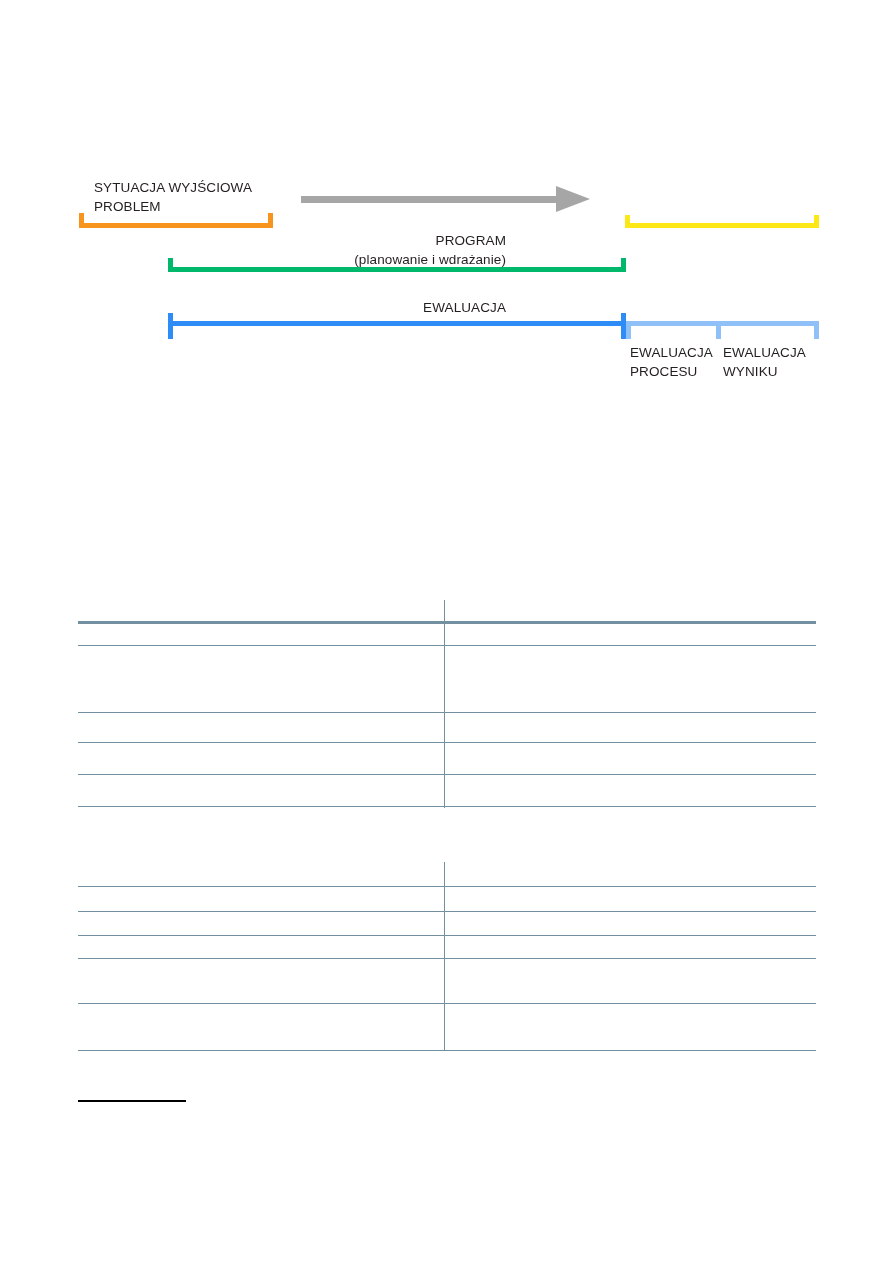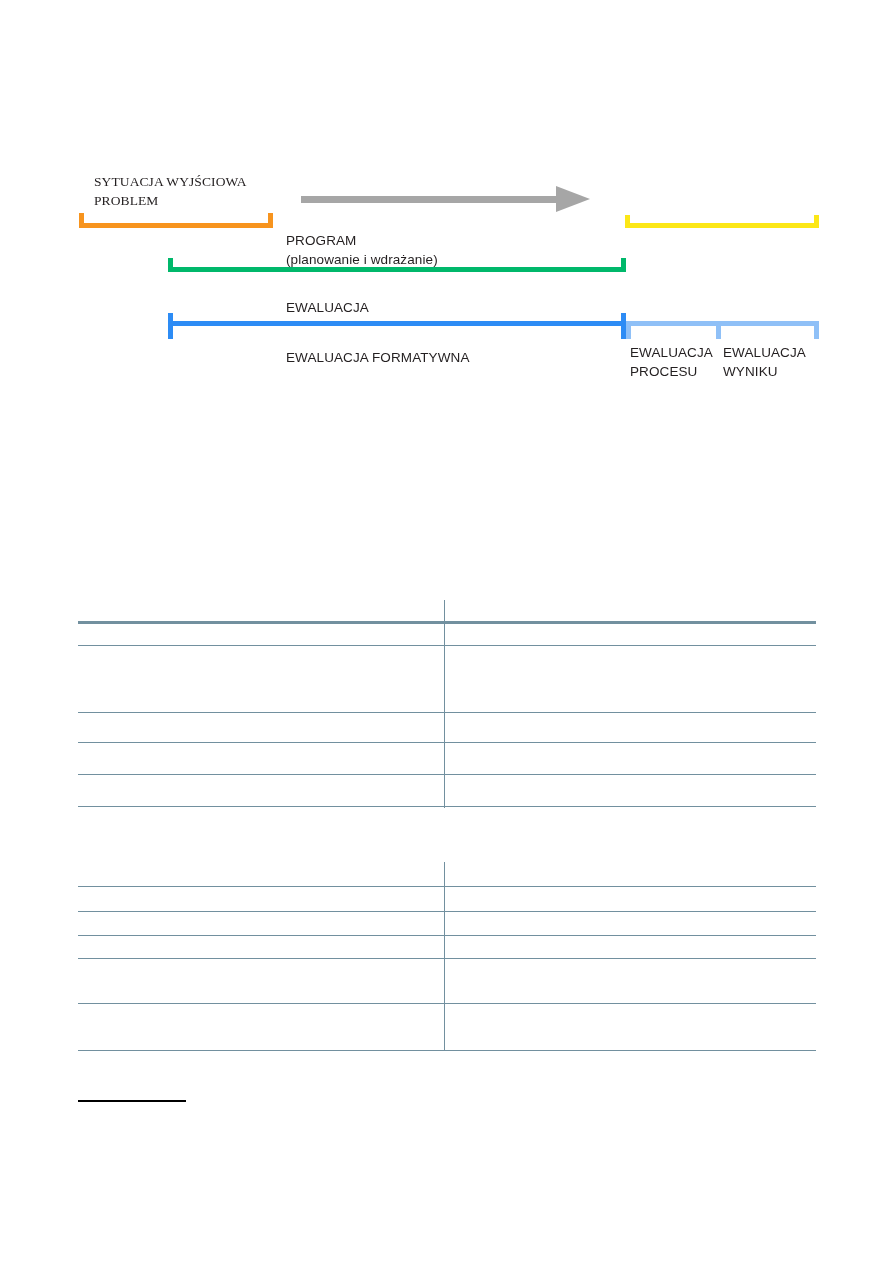--- a/index.html
+++ b/index.html
@@ -23,21 +23,21 @@
   .diagram { position: absolute; left: 0; top: 0; width: 893px; height: 420px; }
 
   .lbl {
     position: absolute;
     font-size: 13.5px;
     line-height: 19px;
     color: #231f20;
     white-space: pre-line;
     letter-spacing: 0.1px;
   }
-  .lbl-center { text-align: left; }
+  .lbl-center { text-align: right; }
 
   
   .bracket {
     position: absolute;
     box-sizing: border-box;
   }
   .bracket .bar {
     position: absolute;
     left: 0; bottom: 0;
     width: 100%;
@@ -84,21 +84,21 @@
     background: #000000;
   }
 </style>
 </head>
 <body>
 
 <div id="page">
 
   <div class="diagram">
 
-    <div class="lbl" style="left:94px; top:172px; width:230px;font-family:Liberation Serif, serif;">SYTUACJA WYJŚCIOWA
+    <div class="lbl" style="left:94px; top:178px; width:230px;">SYTUACJA WYJŚCIOWA
 PROBLEM</div>
 
     <div class="bracket" style="left:79px; top:213px; width:194px; height:15px;">
       <div class="bar" style="background:#F7941E;"></div>
       <div class="cap left" style="background:#F7941E;"></div>
       <div class="cap right" style="background:#F7941E;"></div>
     </div>
 
     <div class="arrow-shaft" style="left:301px; top:196px; width:256px;"></div>
     <div class="arrow-head" style="left:556px; top:186px;"></div>
@@ -123,21 +123,20 @@
 
     <div class="seg" style="left:168px; top:321px; width:458px; background:#2D8CF5;"></div>
     <div class="tick" style="left:168px; top:313px; height:26px; background:#2D8CF5;"></div>
     <div class="tick" style="left:621px; top:313px; height:26px; background:#2D8CF5;"></div>
 
     <div class="seg" style="left:626px; top:321px; width:193px; background:#8FC0F7;"></div>
     <div class="tick" style="left:626px; top:321px; height:18px; background:#8FC0F7;"></div>
     <div class="tick" style="left:716px; top:321px; height:18px; background:#8FC0F7;"></div>
     <div class="tick" style="left:814px; top:321px; height:18px; background:#8FC0F7;"></div>
 
-    <div class="lbl lbl-center" style="left:286px; top:348px; width:320px;">EWALUACJA FORMATYWNA</div>
 
     <div class="lbl" style="left:630px; top:343px; width:90px;">EWALUACJA
 PROCESU</div>
 
     <div class="lbl" style="left:723px; top:343px; width:95px;">EWALUACJA
 WYNIKU</div>
   </div>
 
   <div class="tbl" style="left:78px; top:600px; width:738px; height:208px;">
     <div class="vline" style="left:366px; top:0; height:208px;"></div>

